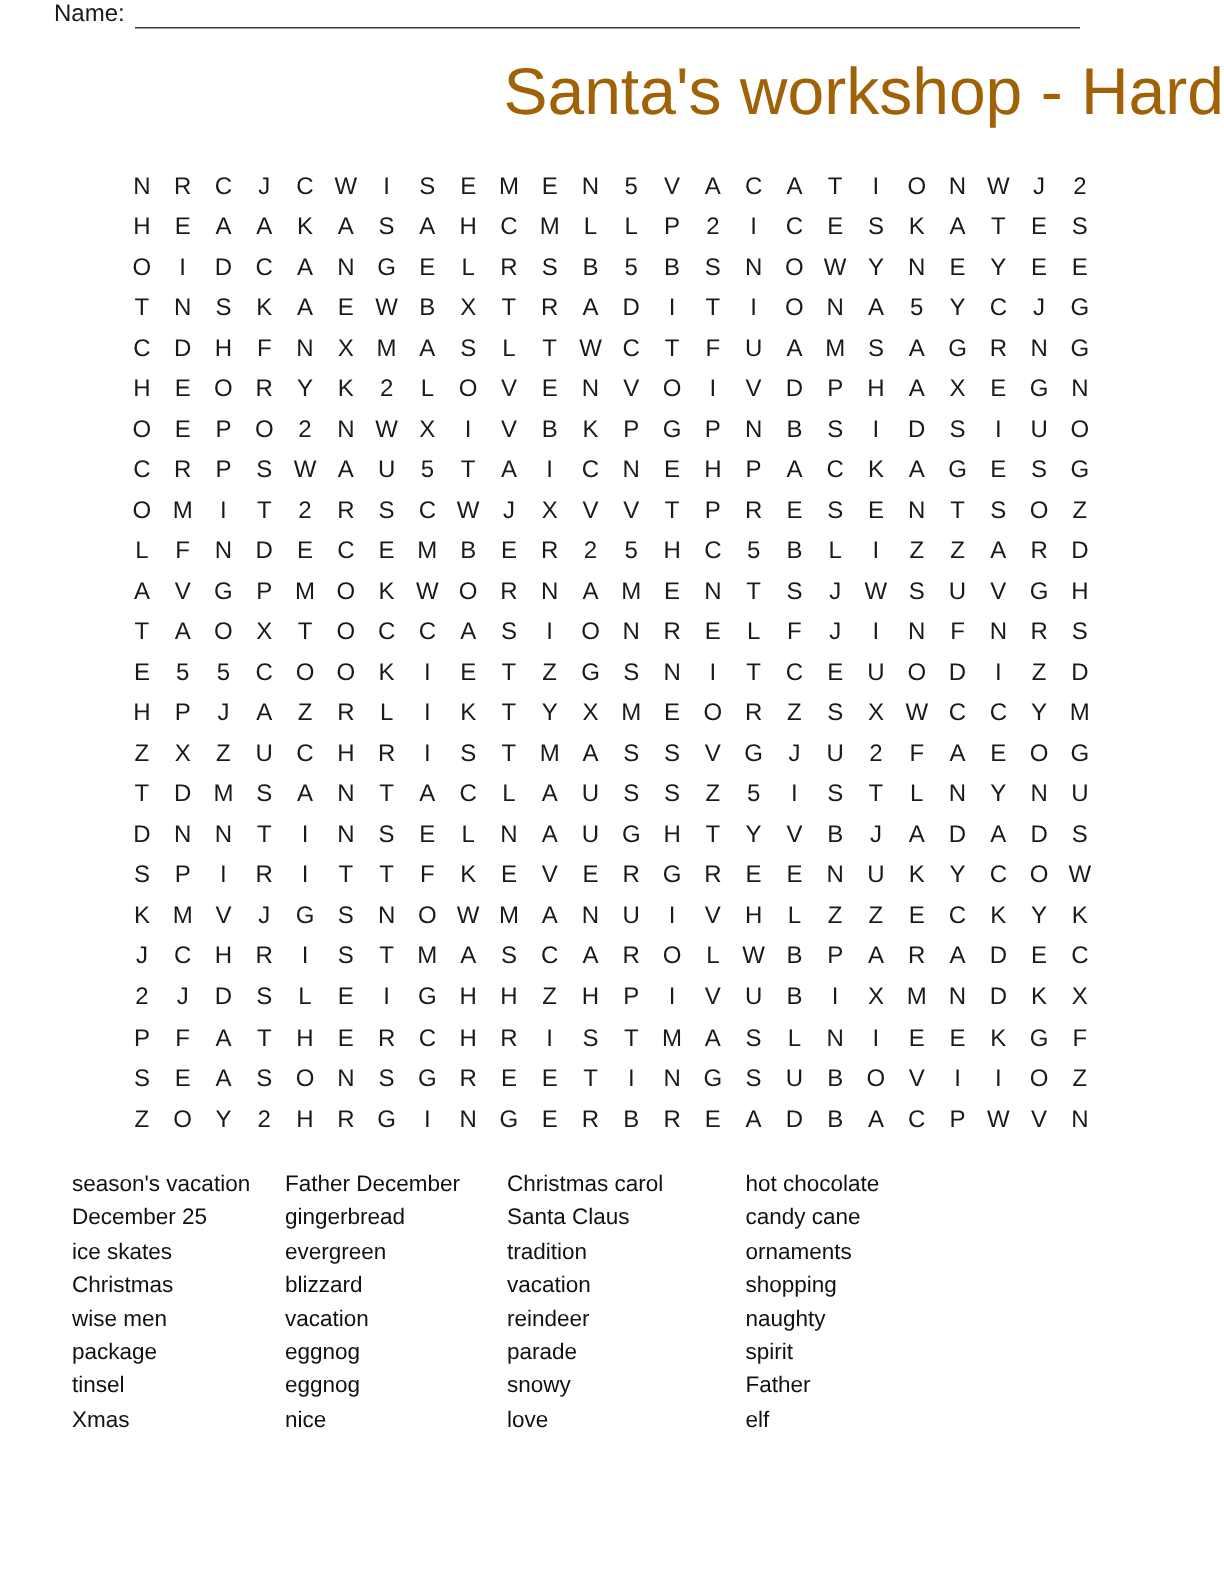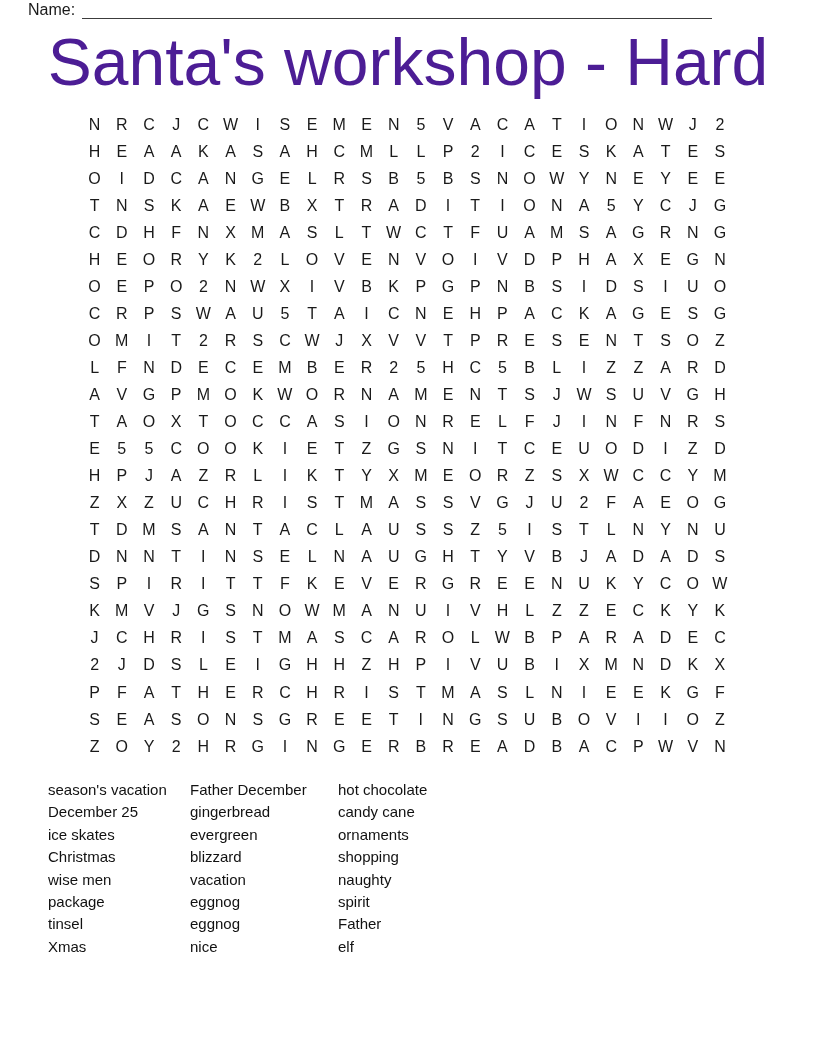--- a/index.html
+++ b/index.html
@@ -8,35 +8,35 @@
     width: 816px; height: 1056px;
     font-family: "Liberation Sans", sans-serif;
     color: #000;
     position: relative;
     overflow: hidden;
   }
   .page { position: relative; width: 816px; height: 1056px; background: #fff; }
 
   
   .name-row {
-    position: absolute; left: 28px; top: 1px;
+    position: absolute; left: 36px; top: 1px;
     display: flex; align-items: flex-end;
   }
   .name-label { font-size: 16px; line-height: 18px; color: #1a1a1a; }
   .name-line {
     width: 630px; height: 16px; margin-left: 7px;
     border-bottom: 1.5px solid #3c3c3c;
   }
 
   
   .title {
     position: absolute; top: 33px; left: 0; width: 100%;
-    text-align: center;
-    font-size: 66px; line-height: 58px;
-    color: #4c1d95; font-weight: 400;
+    text-align: right;
+    font-size: 44px; line-height: 58px;
+    color: #a16207; font-weight: 400;
   }
 
   
   .grid {
     position: absolute; left: 81px; top: 111px;
     display: grid;
     grid-template-columns: repeat(24, 27.2px);
     grid-auto-rows: 27.05px;
     font-size: 16px;
     color: #1a1a1a;
@@ -665,20 +665,30 @@
         <div class="word">Father December</div>
         <div class="word">gingerbread</div>
         <div class="word">evergreen</div>
         <div class="word">blizzard</div>
         <div class="word">vacation</div>
         <div class="word">eggnog</div>
         <div class="word">eggnog</div>
         <div class="word">nice</div>
       </div>
       <div class="word-col">
+        <div class="word">Christmas carol</div>
+        <div class="word">Santa Claus</div>
+        <div class="word">tradition</div>
+        <div class="word">vacation</div>
+        <div class="word">reindeer</div>
+        <div class="word">parade</div>
+        <div class="word">snowy</div>
+        <div class="word">love</div>
+      </div>
+      <div class="word-col">
         <div class="word">hot chocolate</div>
         <div class="word">candy cane</div>
         <div class="word">ornaments</div>
         <div class="word">shopping</div>
         <div class="word">naughty</div>
         <div class="word">spirit</div>
         <div class="word">Father</div>
         <div class="word">elf</div>
       </div>
     </div>

